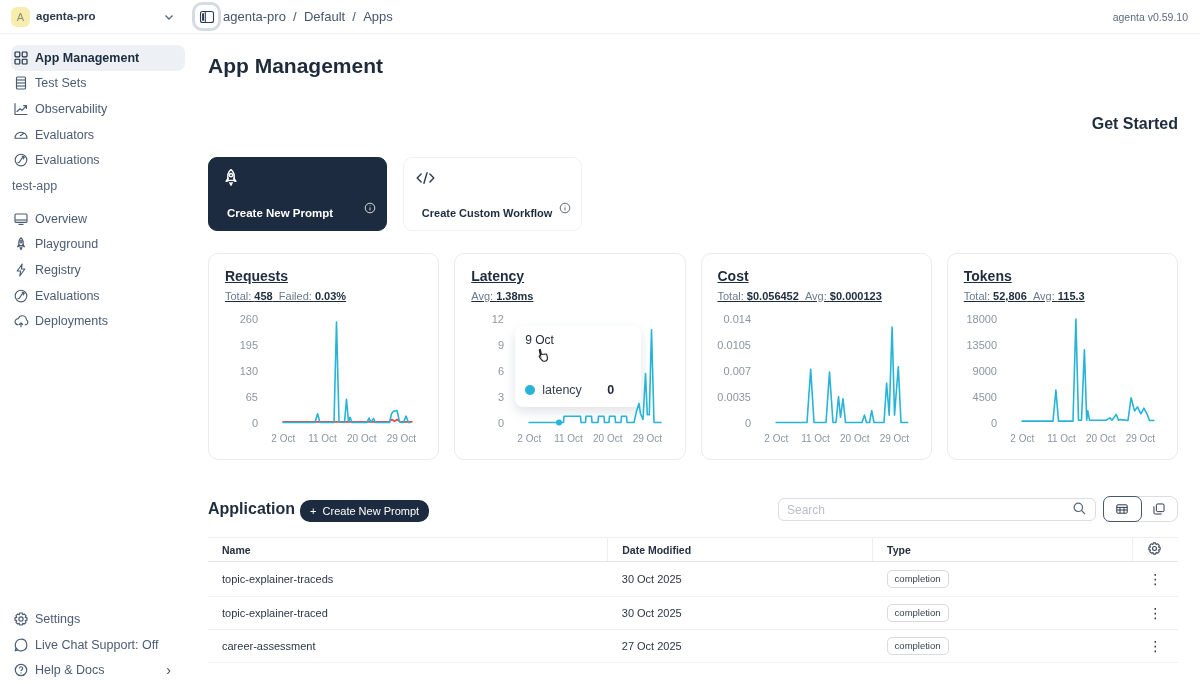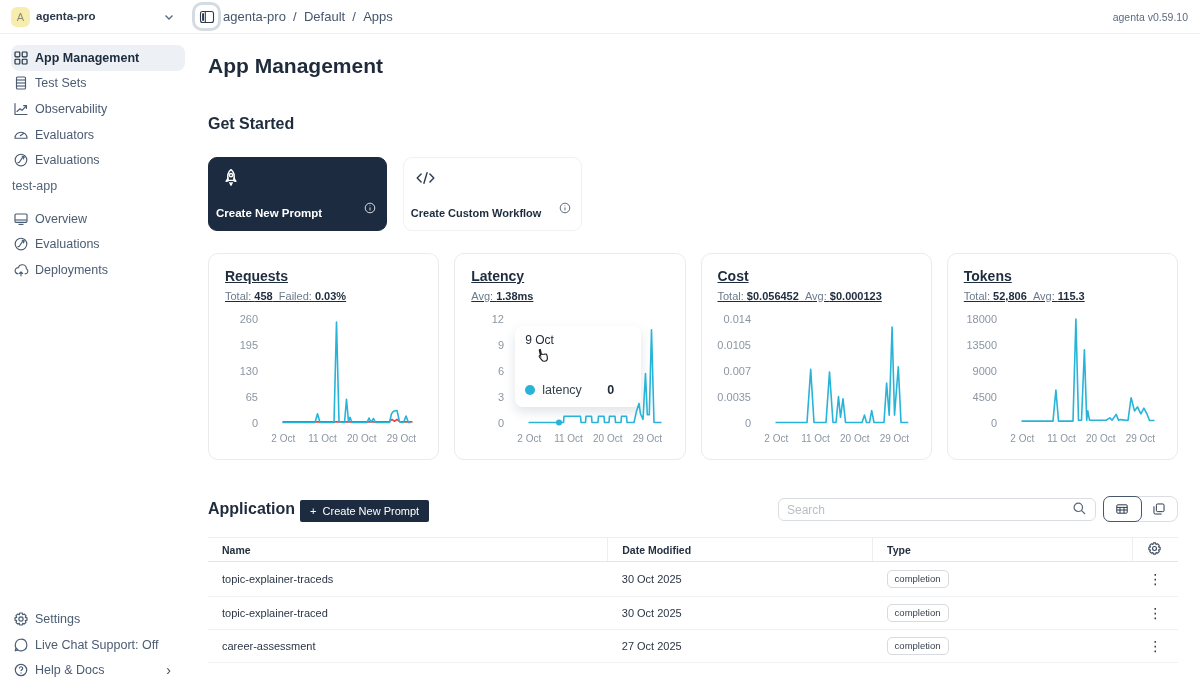--- a/index.html
+++ b/index.html
@@ -21,37 +21,37 @@
 .sidebar { position:absolute; top:34px; left:0; width:185px; height:650px; background:#fff; }
 .sitem { display:flex; align-items:center; height:25.6px; margin-left:11px; width:174px;
   padding-left:2px; font-size:12.5px; color:#4b5c72; border-radius:8px; }
 .sitem svg { margin-right:6px; flex:none; }
 .sitem.active { background:#edf1f5; color:#1c2b3d; font-weight:bold; }
 .slabel { font-size:12.5px; color:#53647a; margin:6.5px 0 12.5px 12px; }
 .sbottom { position:absolute; bottom:1px; left:0; width:185px; }
 
 .main { position:absolute; top:34px; left:185px; width:1015px; height:650px; padding:0 22px 0 23px; }
 h1 { font-size:21px; font-weight:bold; color:#1f2b3b; margin-top:20px; }
-h2 { font-size:16px; font-weight:bold; color:#1e2c3e; margin-top:37px; }
+h2 { font-size:16px; font-weight:bold; color:#1e2c3e; margin-top:37px;text-align:right; }
 .gscards { display:grid; grid-template-columns:repeat(5,1fr); gap:16px; margin-top:24px; width:958px; }
 .gcard { height:74px; border-radius:9px; position:relative;
   border:1px solid #f0f1f3; background:#fff; }
 .gcard.dark { background:#1c2b3f; border-color:#1c2b3f; color:#fff; }
-.gcard .gtitle { position:absolute; left:7px; bottom:11px; font-size:11.5px; font-weight:bold; white-space:nowrap; }
+.gcard .gtitle { position:absolute; left:18px; bottom:11px; font-size:11.5px; font-weight:bold; white-space:nowrap; }
 .gcard .ginfo { position:absolute; right:10px; bottom:12px; }
 
 .charts { display:grid; grid-template-columns:repeat(4,1fr); gap:15px; margin-top:22px; width:970px;text-decoration:underline; }
 .ccard { height:207px; border:1px solid #e9ebee; border-radius:10px; padding:14px 16px; position:relative; background:#fff;}
 .ctitle { font-size:14px; font-weight:bold; color:#1e2c3e; }
 .csub { font-size:11px; color:#6b7a8d; margin-top:6px; }
 .csub b { color:#1e2c3e; }
 
 .apphead { position:relative; margin-top:36px; height:27px;}
 .apphead h3 { position:absolute; left:0; top:4px; font-size:16px; font-weight:bold; color:#1e2c3e; }
-.newbtn { position:absolute; left:92px; top:4px; background:#1c2b3f; color:#fff; font-size:11px; border-radius:2px;
+.newbtn { position:absolute; left:92px; top:4px; background:#1c2b3f; color:#fff; font-size:11px; border-radius:10px;
   height:22px; padding:0 10px; display:flex; align-items:center; white-space:nowrap;}
 .search { position:absolute; left:570px; top:2px; width:318px; height:23px; border:1px solid #dadde1;
   border-radius:6px; display:flex; align-items:center; padding:0 8px; color:#b9bec6; font-size:12px; }
 .viewtog { position:absolute; left:895px; top:0; display:flex; border:1px solid #dadde1; border-radius:8px; height:26px; width:75px;}
 .vbtn { width:37.5px; display:flex; align-items:center; justify-content:center; }
 .vbtn.sel { border:1px solid #48576b; border-radius:7px; margin:-1px; background:#fff; z-index:2; width:39.5px;}
 table.apps { margin-top:14px; width:970px; border-collapse:collapse; font-size:11px; }
 table.apps th { text-align:left; font-weight:bold; font-size:10.5px; color:#24303f; padding:3px 14px; border-bottom:1px solid #e3e6e9;
   border-top:1px solid #eceef0; height:24px;}
 table.apps th + th { border-left:1px solid #eceef0; }
@@ -106,20 +106,30 @@
         <circle cx="8" cy="8" r="5.8"></circle>
         <path d="M4.8 10.8 C8.2 10.6 7 5.8 10.9 5"></path>
         <path d="M9.2 4.2 L11.2 4.9 L10.5 6.9"></path>
       </svg> Evaluations</div>
   <div class="slabel">test-app</div>
   <div class="sitem"><svg width="16" height="16" viewBox="0 0 16 16" stroke="currentColor" fill="none" stroke-width="1.15">
         <rect x="2" y="3" width="12" height="8.3" rx="1"></rect>
         <line x1="2.2" y1="9" x2="13.8" y2="9"></line>
         <line x1="5.5" y1="13.4" x2="10.5" y2="13.4"></line>
       </svg> Overview</div>
+  <div class="sitem"><svg width="16" height="16" viewBox="0 0 16 16" stroke="currentColor" fill="none" stroke-width="1.2" stroke-linejoin="round">
+        <path d="M8 1.8 C9.9 3.5 10.7 6.3 9.8 9.6 L6.2 9.6 C5.3 6.3 6.1 3.5 8 1.8 Z"></path>
+        <circle cx="8" cy="5.8" r="1.1"></circle>
+        <path d="M6.2 8 L4.6 10.8 L6.4 10.2"></path>
+        <path d="M9.8 8 L11.4 10.8 L9.6 10.2"></path>
+        <path d="M7.1 10.8 C7.1 12 7.3 12.6 8 13.6 C8.7 12.6 8.9 12 8.9 10.8"></path>
+      </svg> Playground</div>
+  <div class="sitem"><svg width="16" height="16" viewBox="0 0 16 16" stroke="currentColor" fill="none" stroke-width="1.15" stroke-linejoin="round">
+        <path d="M9.2 2 L4.2 9 H7.6 L6.8 14 L11.8 7 H8.4 Z"></path>
+      </svg> Registry</div>
   <div class="sitem"><svg width="16" height="16" viewBox="0 0 16 16" stroke="currentColor" fill="none" stroke-width="1.15" stroke-linecap="round">
         <circle cx="8" cy="8" r="5.8"></circle>
         <path d="M4.8 10.8 C8.2 10.6 7 5.8 10.9 5"></path>
         <path d="M9.2 4.2 L11.2 4.9 L10.5 6.9"></path>
       </svg> Evaluations</div>
   <div class="sitem"><svg width="16" height="16" viewBox="0 0 16 16" stroke="currentColor" fill="none" stroke-width="1.15" stroke-linecap="round" stroke-linejoin="round">
         <path d="M5 11.8 a3.1 3.1 0 1 1 0.4-6.2 a4.1 4.1 0 0 1 8 1.1 a2.7 2.7 0 0 1 -1.3 5.1"></path>
         <path d="M8 13.8 V10 M6.4 11.5 L8 9.9 L9.6 11.5"></path>
       </svg> Deployments</div>
   <div class="sbottom">

